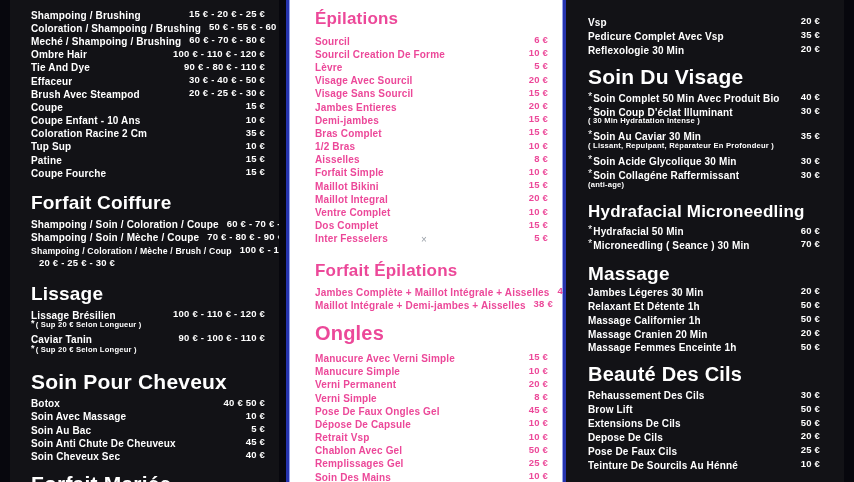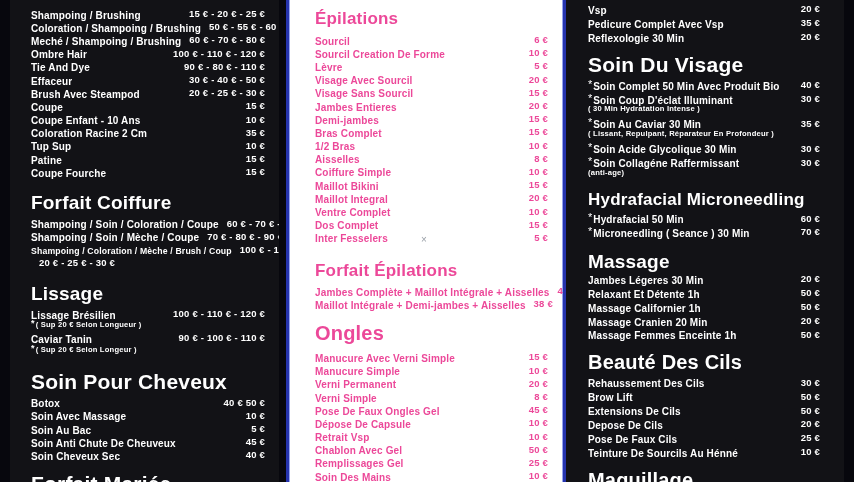--- a/index.html
+++ b/index.html
@@ -13,21 +13,21 @@
     position:absolute;top:0;height:482px;box-sizing:border-box;overflow:hidden;
   }
   .panel.dark{background:#121216;color:#ffffff;}
   .panel.light{background:#ffffff;color:#ec4899;}
   .col0{left:10px;width:269px;padding:12px 14px 0 21px;}
   .col1{
     left:286px;width:280px;padding:6px 15px 0 26px;
     border-left:3px solid #2634ae;border-right:3px solid #2634ae;
     box-shadow: inset 1px 0 0 #97a5ec, inset -1px 0 0 #97a5ec;
   }
-  .col2{left:566px;width:278px;padding:4px 24px 0 22px;}
+  .col2{left:566px;width:278px;padding:16px 24px 0 22px;}
   .col0 .content{margin-top:-5px;}
   .col2 .content{margin-top:-2px;}
 
   .heading{
     font-weight:bold;letter-spacing:.2px;margin:15px 0 3px;
   }
   .h17{font-size:17px;line-height:18px;}
   .h19{font-size:19px;line-height:20px;}
   .h20{font-size:20px;line-height:21px;}
   .h21{font-size:21px;line-height:22px;}
@@ -218,21 +218,21 @@
           </div>
           <div class="row">
             <span><span class="lbl">1/2 Bras</span></span>
             <span class="prc">10 €</span>
           </div>
           <div class="row">
             <span><span class="lbl">Aisselles</span></span>
             <span class="prc">8 €</span>
           </div>
           <div class="row">
-            <span><span class="lbl">Coiffure Simple</span></span>
+            <span><span class="lbl">Forfait Simple</span></span>
             <span class="prc">10 €</span>
           </div>
           <div class="row">
             <span><span class="lbl">Maillot Bikini</span></span>
             <span class="prc">15 €</span>
           </div>
           <div class="row">
             <span><span class="lbl">Maillot Integral</span></span>
             <span class="prc">20 €</span>
           </div>

